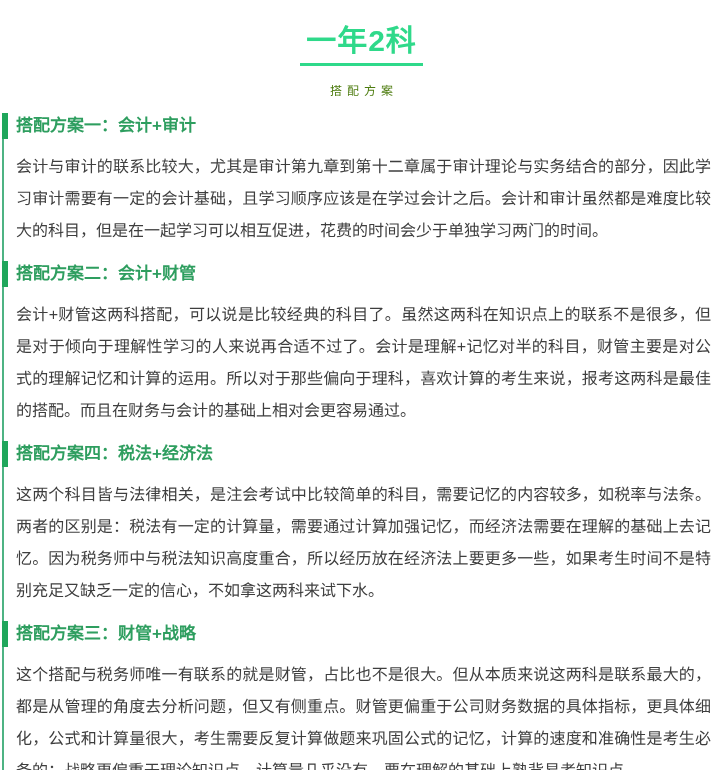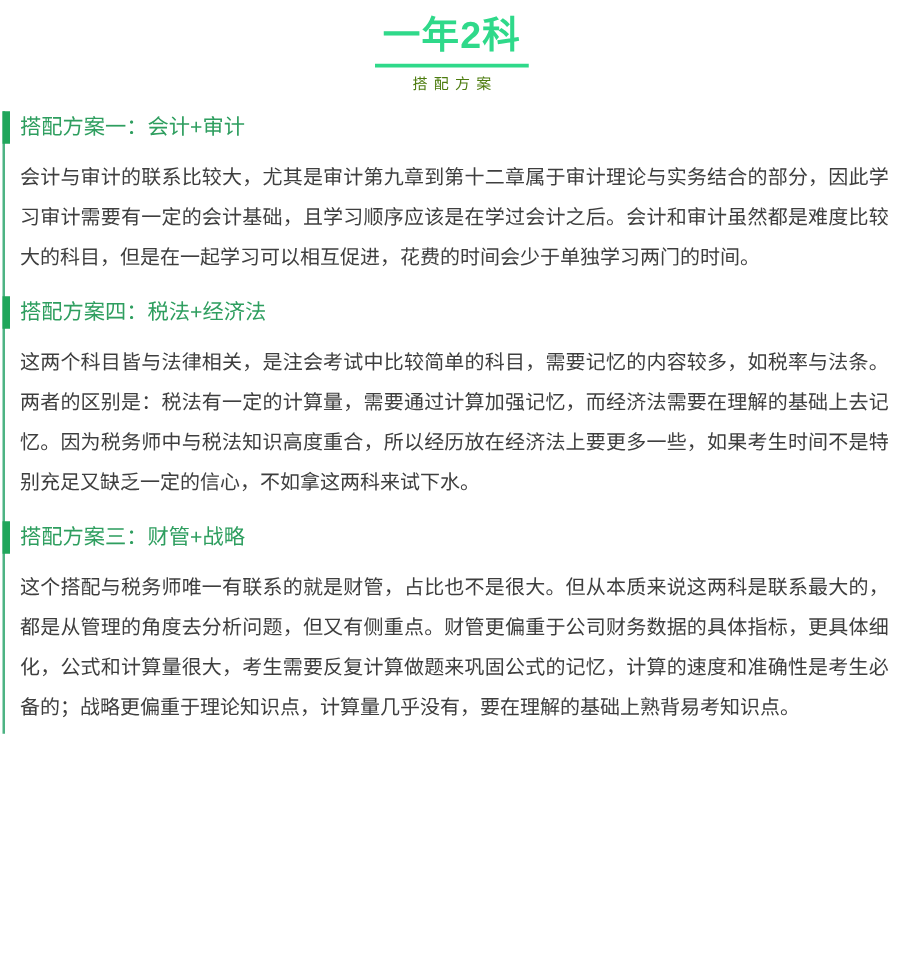--- a/index.html
+++ b/index.html
@@ -14,21 +14,21 @@
     box-sizing: border-box;
     padding: 12px 0 6px 0;
     background: #ffffff;
     overflow: hidden;
   }
   .title-wrap {
     text-align: center;
   }
   .page-title {
     display: inline-block;
-    margin: 0;
+    margin: 12px;
     padding: 0 6px 5px 6px;
     font-size: 30px;
     line-height: 34px;
     font-weight: bold;
     color: #2fd98a;
     border-bottom: 3px solid #2fd98a;
     letter-spacing: 1px;
   }
   .page-subtitle {
     margin-top: 6px;
@@ -45,21 +45,21 @@
   }
   .section + .section {
     margin-top: 14px;
   }
   .section-heading {
     margin: 0 0 0 -2px;
     border-left: 6px solid #1fa65b;
     padding-left: 8px;
     font-size: 17px;
     line-height: 26px;
-    font-weight: 400;
+    font-weight: 700;
     color: #2e9e5f;
   }
   .section-body {
     margin: 12px 12px 0 12px;
     font-size: 16px;
     line-height: 32px;
     color: #3e3e3e;
     text-align: justify;
   }
 </style>
@@ -74,20 +74,22 @@
   </div>
 
   <div class="sections">
 
     <section class="section">
       <h2 class="section-heading">搭配方案一：会计+审计</h2>
       <p class="section-body">会计与审计的联系比较大，尤其是审计第九章到第十二章属于审计理论与实务结合的部分，因此学习审计需要有一定的会计基础，且学习顺序应该是在学过会计之后。会计和审计虽然都是难度比较大的科目，但是在一起学习可以相互促进，花费的时间会少于单独学习两门的时间。</p>
     </section>
 
     <section class="section">
+      <h2 class="section-heading">搭配方案二：会计+财管</h2>
+      <p class="section-body">会计+财管这两科搭配，可以说是比较经典的科目了。虽然这两科在知识点上的联系不是很多，但是对于倾向于理解性学习的人来说再合适不过了。会计是理解+记忆对半的科目，财管主要是对公式的理解记忆和计算的运用。所以对于那些偏向于理科，喜欢计算的考生来说，报考这两科是最佳的搭配。而且在财务与会计的基础上相对会更容易通过。</p>
     </section>
 
     <section class="section">
       <h2 class="section-heading">搭配方案四：税法+经济法</h2>
       <p class="section-body">这两个科目皆与法律相关，是注会考试中比较简单的科目，需要记忆的内容较多，如税率与法条。两者的区别是：税法有一定的计算量，需要通过计算加强记忆，而经济法需要在理解的基础上去记忆。因为税务师中与税法知识高度重合，所以经历放在经济法上要更多一些，如果考生时间不是特别充足又缺乏一定的信心，不如拿这两科来试下水。</p>
     </section>
 
     <section class="section">
       <h2 class="section-heading">搭配方案三：财管+战略</h2>
       <p class="section-body">这个搭配与税务师唯一有联系的就是财管，占比也不是很大。但从本质来说这两科是联系最大的，都是从管理的角度去分析问题，但又有侧重点。财管更偏重于公司财务数据的具体指标，更具体细化，公式和计算量很大，考生需要反复计算做题来巩固公式的记忆，计算的速度和准确性是考生必备的；战略更偏重于理论知识点，计算量几乎没有，要在理解的基础上熟背易考知识点。</p>

